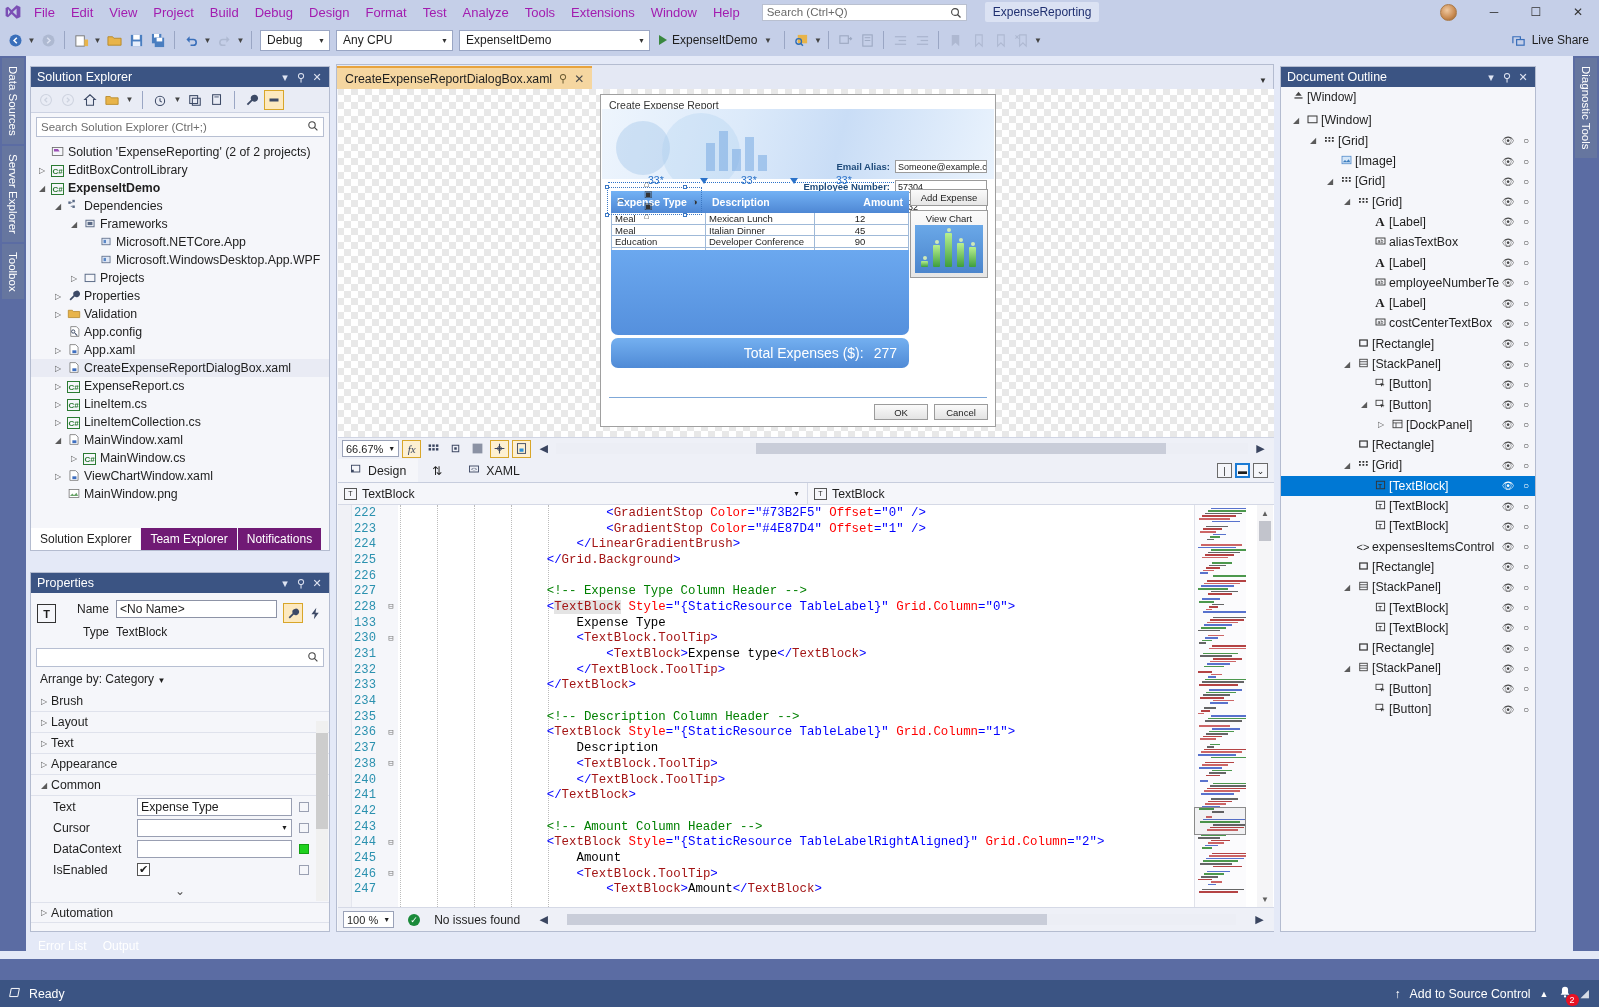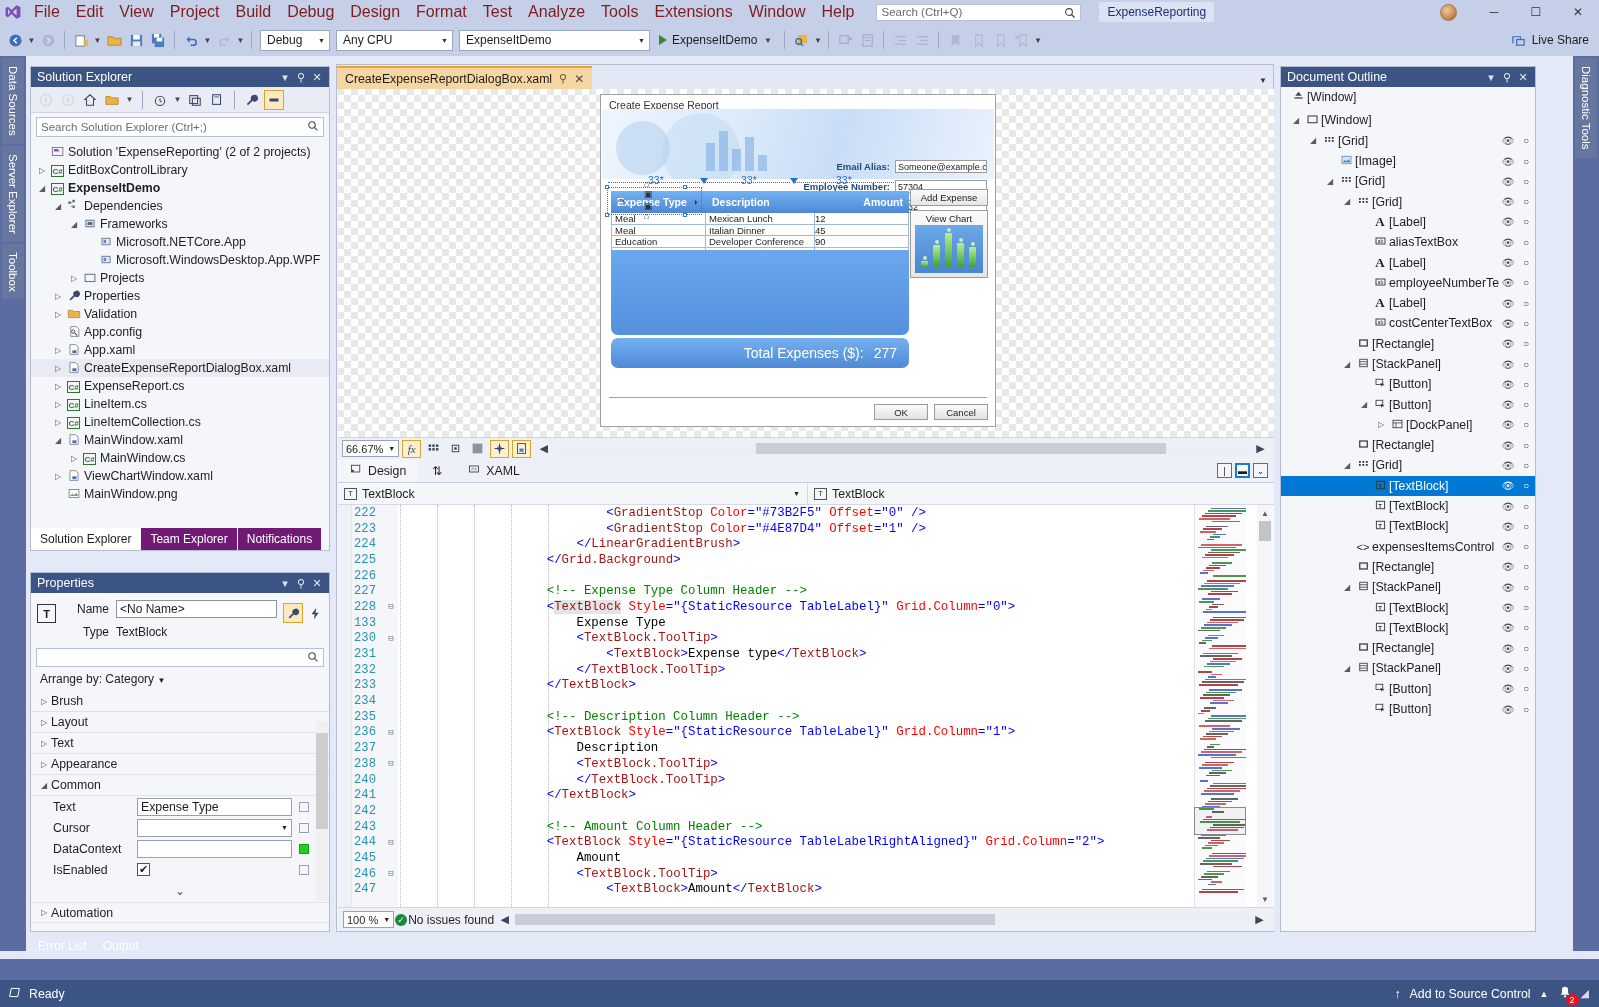--- a/index.html
+++ b/index.html
@@ -15,21 +15,21 @@
   #app { position: relative; width: 1599px; height: 1007px; background: #e4e9f7; }
 
   
   .menubar {
     position: absolute; top:0; left:0; width:1599px; height:24px;
     background: #c5cfe8; display:flex; align-items:center;
   }
   .vs-logo { width:26px; height:24px; display:flex; align-items:center; justify-content:center; }
   .vs-logo svg { display:block; }
   .menu-item {
-    padding: 3px 8px; font-size: 16px; color:#7f1d1d; white-space:nowrap; cursor:default;
+    padding: 3px 8px; font-size: 13px; color:#a21caf; white-space:nowrap; cursor:default;
   }
   .qsearch {
     margin-left: 14px; width: 205px; height:17px; background:#fff;
     border:1px solid #b9c0d0; display:flex; align-items:center;
     padding: 0 4px; font-size:11.5px; color:#6a6a6a; position:relative;
   }
   .qsearch .mag { position:absolute; right:4px; top:2px; }
   .proj-chip {
     margin-left:18px; background:#dbe2f3; color:#203070; font-size:12px;
     padding:3px 8px; border-radius:2px;
@@ -203,21 +203,21 @@
     height:22px; background: linear-gradient(180deg,#73b2f5 0%, #4e87d4 100%);
     color:#fff; display:flex; align-items:center; font-weight:bold; font-size:10.5px;
     padding:0 6px;
   }
   .th-exp { width:95px; }
   .th-desc { flex:1; }
   .th-amt { width:60px; text-align:right; }
   .tbl-row { display:flex; font-size:9.5px; height:11.7px; background:#fff; }
   .tbl-row .c1 { width:95px; border:1px solid #9fb9d8; border-top:none; padding-left:3px; overflow:hidden;}
   .tbl-row .c2 { flex:1; border:1px solid #9fb9d8; border-top:none; border-left:none; padding-left:3px; overflow:hidden;}
-  .tbl-row .c3 { width:94px; border:1px solid #9fb9d8; border-top:none; border-left:none; text-align:left; padding-right:3px; overflow:hidden;}
+  .tbl-row .c3 { width:94px; border:1px solid #9fb9d8; border-top:none; border-left:none; text-align:center; padding-right:3px; overflow:hidden;}
   .items-fill {
     position:absolute; left:10px; top:155px; width:298px; height:85px;
     background: linear-gradient(180deg,#6ba8ef 0%, #5590dd 100%); border-radius:0 0 7px 7px;
   }
   .total-bar {
     position:absolute; left:10px; top:243px; width:298px; height:30px;
     background: linear-gradient(180deg,#74b0f0 0%, #4f8ad6 100%); border-radius:7px;
     color:#fff; display:flex; align-items:center; justify-content:flex-end;
     padding-right:12px; font-size:14px;
   }
@@ -302,21 +302,21 @@
   .minimap { position:absolute; right:28px; top:0; width:52px; height:402px; background:#fbfbfd; border-left:1px solid #e0e2ea; overflow:hidden;}
   .mm-line { height:2.6px; display:block; }
   .mm-view { position:absolute; right:28px; top:302px; width:52px; height:28px; border:1px solid #8b8b8b; background:rgba(0,0,0,.04);}
   .v-scroll { position:absolute; right:1px; top:0; width:16px; height:402px; background:#f5f5f7;}
   .vs-arrow { width:16px;height:16px; display:flex;align-items:center;justify-content:center;font-size:8px;color:#606060;}
   .vs-thumb { position:absolute; left:2px; top:16px; width:12px; height:20px; background:#c2c4cc;}
 
   
   .code-foot {
     position:absolute; left:1px; top:842px; width:936px; height:24px;
-    background:#eef0f7; display:flex; align-items:center; gap:1px; padding:0 5px;
+    background:#eef0f7; display:flex; align-items:center; gap:14px; padding:0 5px;
     border-top:1px solid #d5d9e6;
   }
   .ok-circle { width:12px;height:12px;border-radius:50%;background:#1a8a3a;color:#fff;font-size:9px;display:flex;align-items:center;justify-content:center;}
 
   
   .statusbar {
     position:absolute; left:0; bottom:0; width:1599px; height:27px;
     background:#3b5483; color:#fff; display:flex; align-items:center; font-size:12.3px;
   }
   .sb-left { display:flex; align-items:center; gap:8px; padding-left:8px; }

